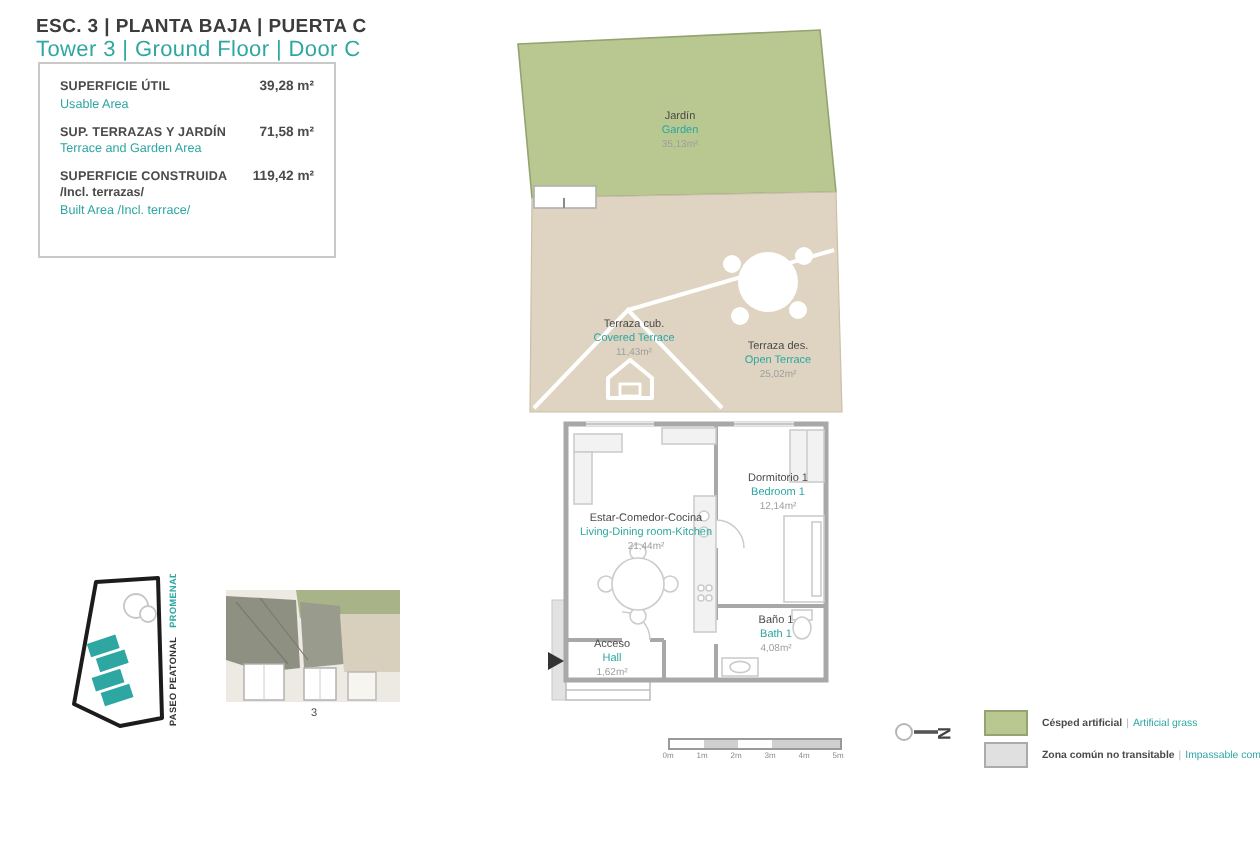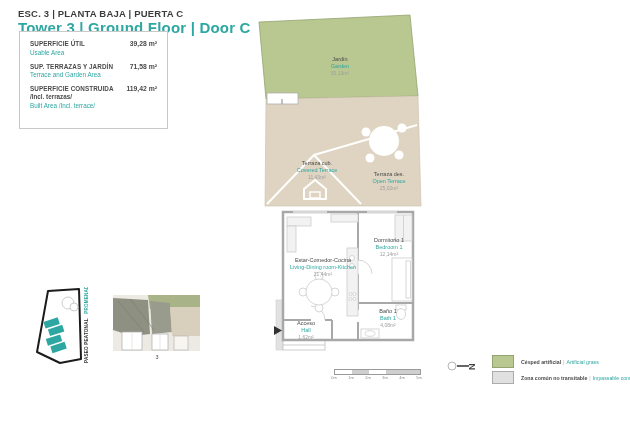--- a/index.html
+++ b/index.html
@@ -2,21 +2,21 @@
 <html><head>
 <meta charset="utf-8">
 <style>
   html,body{margin:0;padding:0;background:#ffffff;}
   #page{
     position:relative;width:630px;height:393px;background:#ffffff;overflow:hidden;
     font-family:"Liberation Sans",sans-serif;color:#3f3f3f;
   }
   
   .hdr-title{position:absolute;left:18px;top:8px;font-size:9.5px;font-weight:700;color:#3c3c3c;letter-spacing:.2px;}
-  .hdr-sub{position:absolute;left:18px;top:19px;font-size:15px;font-weight:700;color:#2ea7a2;letter-spacing:.2px;}
+  .hdr-sub{position:absolute;left:18px;top:19px;font-size:11px;font-weight:400;color:#2ea7a2;letter-spacing:.2px;}
   
   .info-box{position:absolute;left:19px;top:31px;width:127px;height:80px;border:1px solid #c9c9c9;background:#fff;padding:8px 10px;box-sizing:content-box;}
   .info-row{margin-bottom:7px;}
   .info-line{display:flex;justify-content:space-between;align-items:baseline;}
   .info-label{font-size:6.3px;font-weight:700;color:#4a4a4a;letter-spacing:.1px;}
   .info-value{font-size:6.8px;font-weight:700;color:#4a4a4a;white-space:nowrap;margin-left:4px;}
   .info-label2{font-size:6.3px;font-weight:700;color:#4a4a4a;margin-top:1px;}
   .info-sub{font-size:6.3px;color:#2ea7a2;margin-top:1.5px;}
   
   .plan-svg{position:absolute;left:255px;top:8px;}

